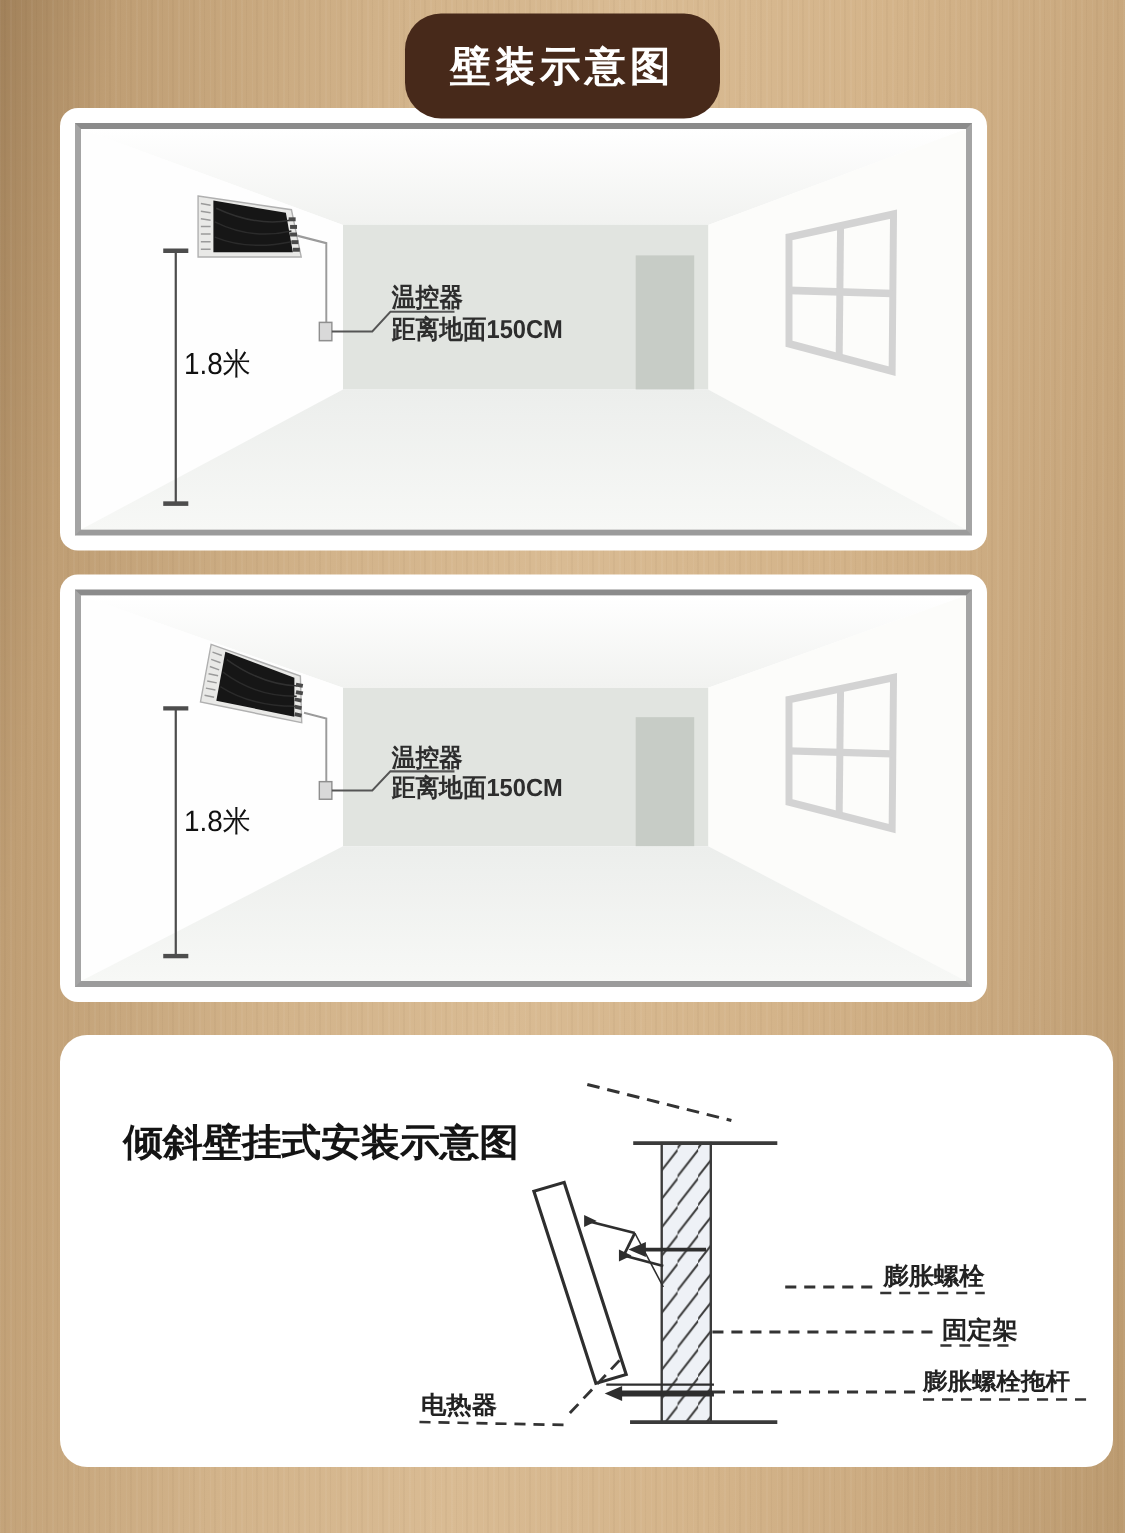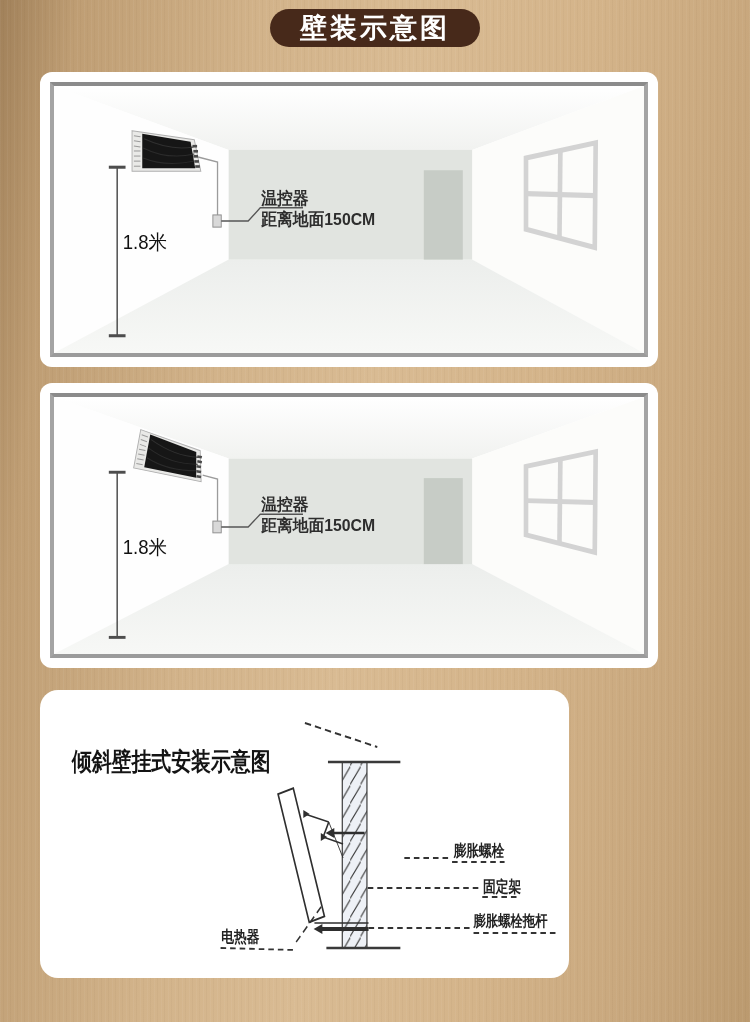--- a/index.html
+++ b/index.html
@@ -10,29 +10,29 @@
   }
   body::after{
     content:"";position:absolute;inset:0;pointer-events:none;
     background:repeating-linear-gradient(90deg,
       rgba(255,255,255,0.045) 0 1px,rgba(0,0,0,0.0) 1px 3px,
       rgba(90,60,30,0.04) 3px 4px,rgba(0,0,0,0.0) 4px 7px);
   }
   .title-pill{
     position:absolute;top:9px;left:50%;transform:translateX(-50%);
     background:#47291a;color:#fff;font-size:27px;font-weight:bold;
-    letter-spacing:3px;padding:1px 30px;border-radius:24px;white-space:nowrap;z-index:5;
+    letter-spacing:3px;padding:17px 30px;border-radius:24px;white-space:nowrap;z-index:5;
   }
   .card{
     position:absolute;left:40px;width:618px;background:#ffffff;
     border-radius:12px;z-index:2;
   }
   #card-top{top:72px;height:295px;}
   #card-middle{top:383px;height:285px;}
-  #card-bottom{top:690px;height:288px;width:529px;border-radius:18px;}
+  #card-bottom{top:690px;height:288px;width:702px;border-radius:18px;}
   .room-frame{
     position:absolute;inset:10px;
     border:4px solid #a4a4a4;border-top-color:#8b8b8b;border-bottom-color:#9b9b9b;
     background:#fff;
   }
   .room-frame svg,.diagram svg{display:block;width:100%;height:100%;}
   .diagram{position:absolute;inset:0;}
   text{font-family:"Liberation Sans","DejaVu Sans",sans-serif;}
 </style>
 </head>

